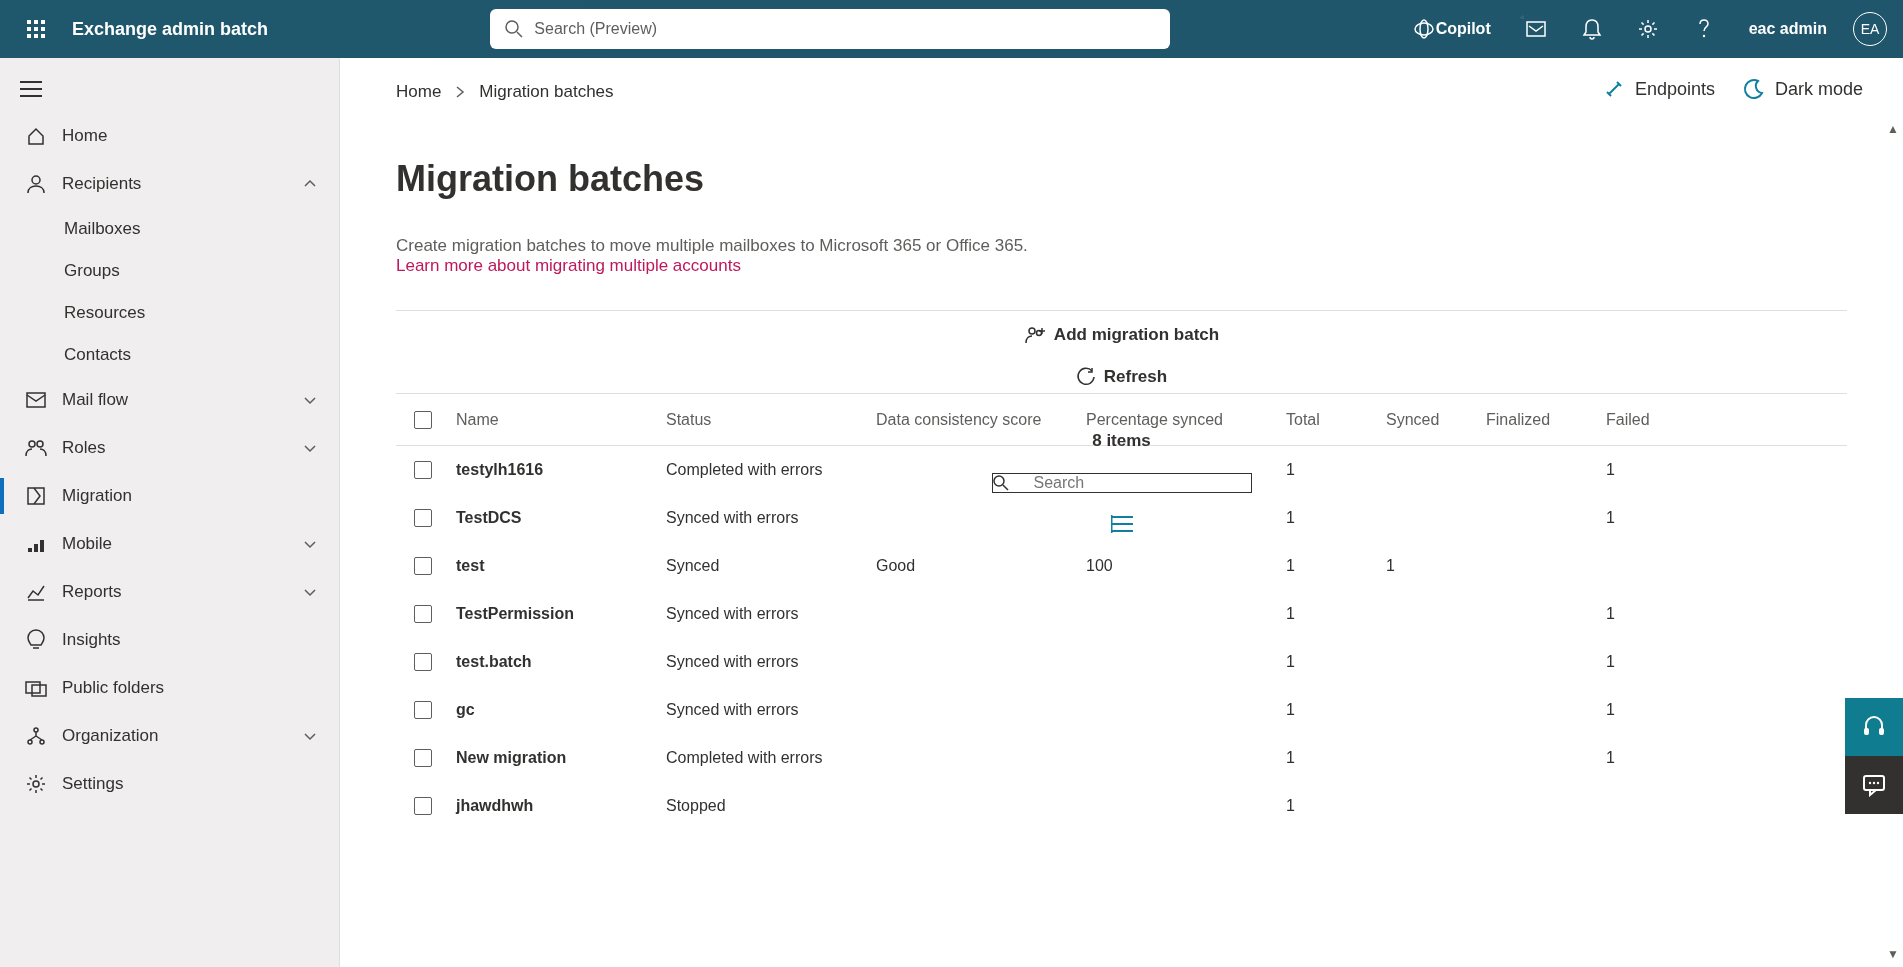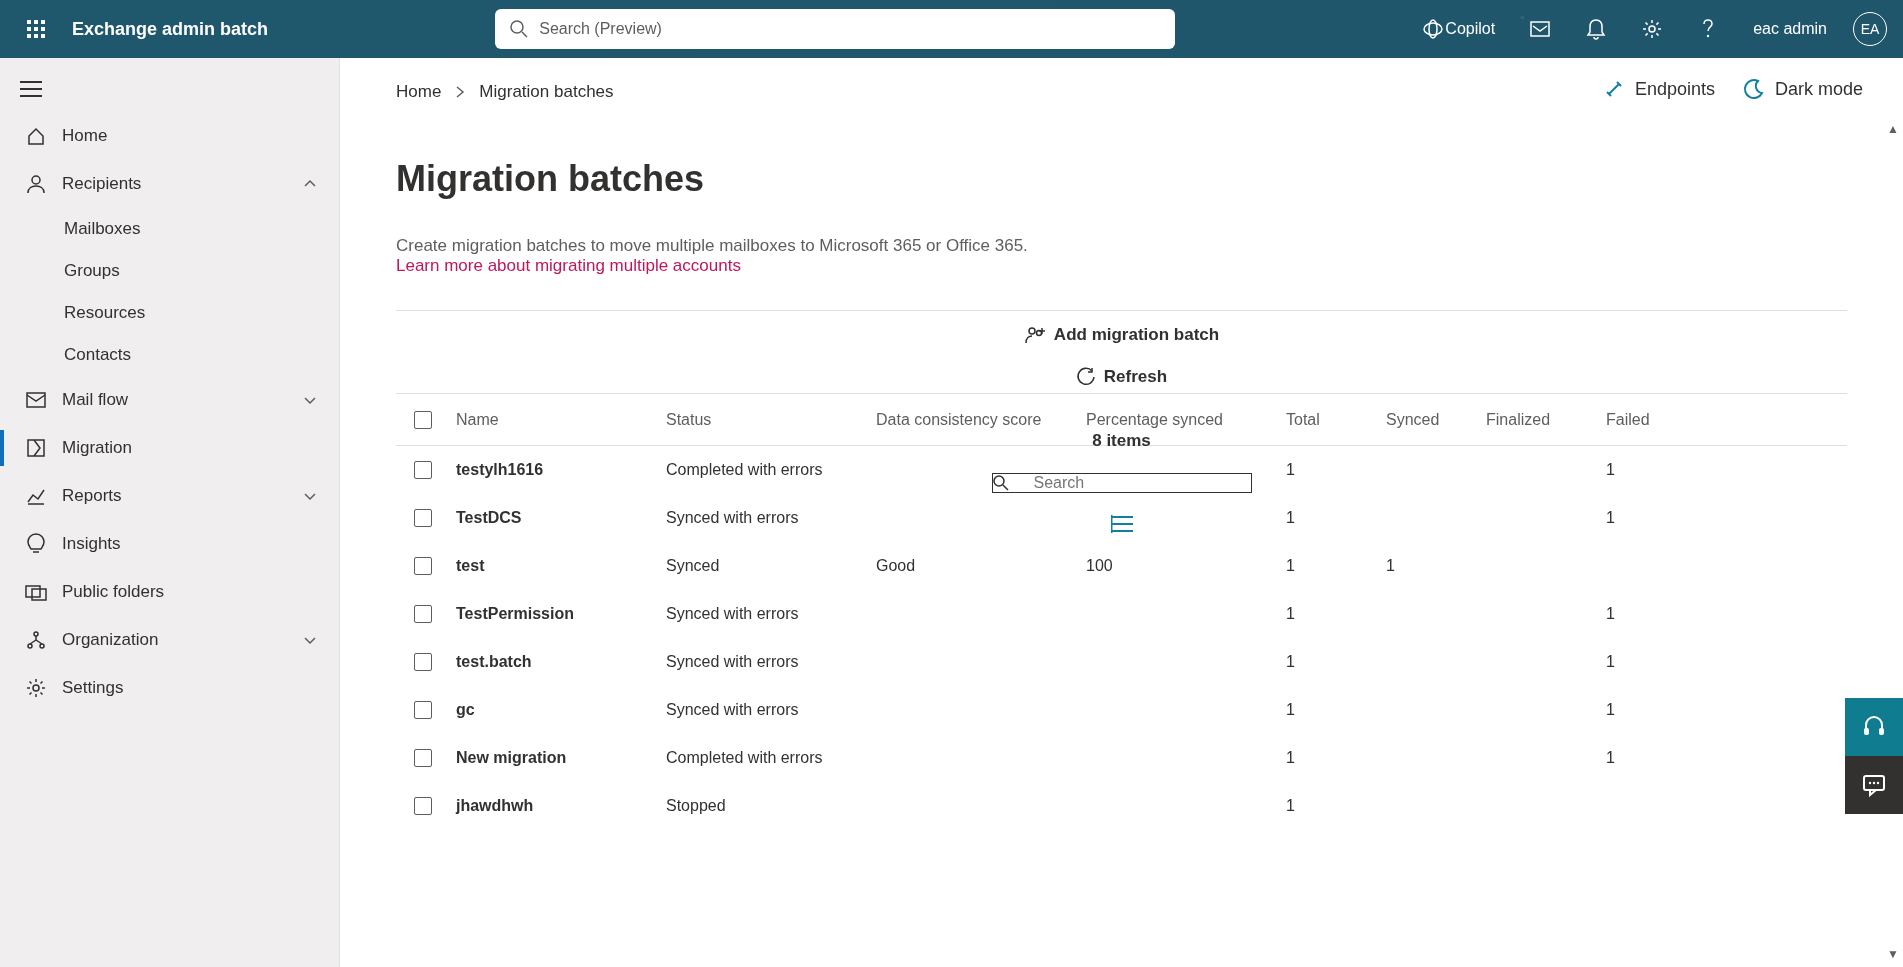--- a/index.html
+++ b/index.html
@@ -16,21 +16,21 @@
       linear-gradient(90deg, #1f576d 0%, #20566c 100%);
   }
   .waffle { width: 40px; height: 40px; display:flex; align-items:center; justify-content:center; cursor:pointer; }
   .waffle svg { width: 18px; height: 18px; }
   .app-title { font-size: 18px; font-weight: 600; margin-left: 16px; }
   .search-wrap { margin-left: auto; margin-right: auto; width: 680px; position: relative; }
   .search-input { width: 100%; height: 40px; border-radius: 6px; border: none; padding: 0 16px 0 44px; font-size: 16px; color: #323130; }
   .search-input::placeholder { color: #605e5c; }
   .search-wrap .sicon { position: absolute; left: 14px; top: 10px; color:#605e5c; }
   .top-actions { display:flex; align-items:center; gap: 18px; margin-left: 12px; }
-  .top-actions .tbtn { display:flex; align-items:center; gap:1px; cursor:pointer; font-size:16px; color:#fff; padding:6px 8px; }
+  .top-actions .tbtn { display:flex; align-items:center; gap:1px; cursor:pointer; font-size:16px; color:#fff; padding:6px 8px;font-weight:bold; }
   .top-actions .ticon { width:22px; height:22px; display:inline-flex; align-items:center; justify-content:center; }
   .avatar { width:34px; height:34px; border-radius:50%; border:1px solid #fff; display:flex; align-items:center; justify-content:center; font-size:14px; cursor:pointer; }
 
   
   .shell { display:flex; height: calc(967px - 58px); }
 
   
   .sidebar { width: 340px; background:#f0eeee; border-right:1px solid #e1dfdd; display:flex; flex-direction:column; padding-top:8px; }
   .hamburger { height:46px; display:flex; align-items:center; padding-left:20px; cursor:pointer; }
   .nav-item { display:flex; align-items:center; height:48px; padding:0 22px; font-size:17px; color:#323130; cursor:pointer; position:relative; }
@@ -227,31 +227,61 @@
           </svg>
         </span>
       <span class="nlabel">Mail flow</span>
       <span class="chev">
           <svg width="14" height="14" viewBox="0 0 14 14">
             <path d="M2 5 L7 10 L12 5" fill="none" stroke="#605e5c" stroke-width="1.5"></path>
           </svg>
         </span>
     </div>
 
+    <div class="nav-item">
+      <span class="nicon">
+          <svg width="22" height="20" viewBox="0 0 22 20">
+            <circle cx="7" cy="6" r="3" fill="none" stroke="#323130" stroke-width="1.5"></circle>
+            <circle cx="15" cy="6" r="3" fill="none" stroke="#323130" stroke-width="1.5"></circle>
+            <path d="M1 18 C1 13 4 11 7 11 M21 18 C21 13 18 11 15 11" fill="none" stroke="#323130" stroke-width="1.5"></path>
+          </svg>
+        </span>
+      <span class="nlabel">Roles</span>
+      <span class="chev">
+          <svg width="14" height="14" viewBox="0 0 14 14">
+            <path d="M2 5 L7 10 L12 5" fill="none" stroke="#605e5c" stroke-width="1.5"></path>
+          </svg>
+        </span>
+    </div>
 
     <div class="nav-item active">
       <span class="nicon">
           <svg width="20" height="20" viewBox="0 0 20 20">
             <rect x="2" y="2" width="16" height="16" fill="none" stroke="#323130" stroke-width="1.5"></rect>
             <path d="M8 2 L14 10 L8 18" fill="none" stroke="#323130" stroke-width="1.5"></path>
           </svg>
         </span>
       <span class="nlabel">Migration</span>
     </div>
 
+    <div class="nav-item">
+      <span class="nicon">
+          <svg width="20" height="20" viewBox="0 0 20 20">
+            <rect x="2" y="14" width="4" height="4" fill="#323130"></rect>
+            <rect x="8" y="10" width="4" height="8" fill="#323130"></rect>
+            <rect x="14" y="6" width="4" height="12" fill="#323130"></rect>
+          </svg>
+        </span>
+      <span class="nlabel">Mobile</span>
+      <span class="chev">
+          <svg width="14" height="14" viewBox="0 0 14 14">
+            <path d="M2 5 L7 10 L12 5" fill="none" stroke="#605e5c" stroke-width="1.5"></path>
+          </svg>
+        </span>
+    </div>
 
     <div class="nav-item">
       <span class="nicon">
           <svg width="20" height="20" viewBox="0 0 20 20">
             <path d="M2 16 L7 9 L12 13 L18 4" fill="none" stroke="#323130" stroke-width="1.5"></path>
             <path d="M2 18 L18 18" stroke="#323130" stroke-width="1.5"></path>
           </svg>
         </span>
       <span class="nlabel">Reports</span>
       <span class="chev">

